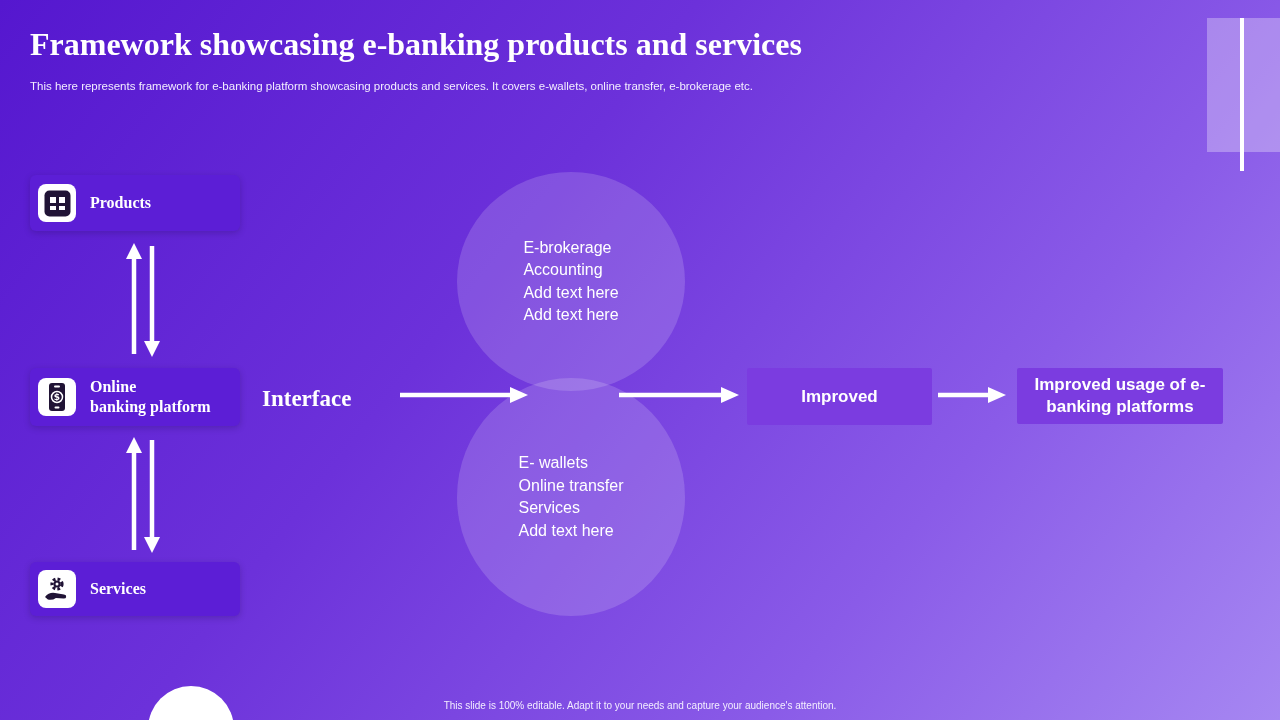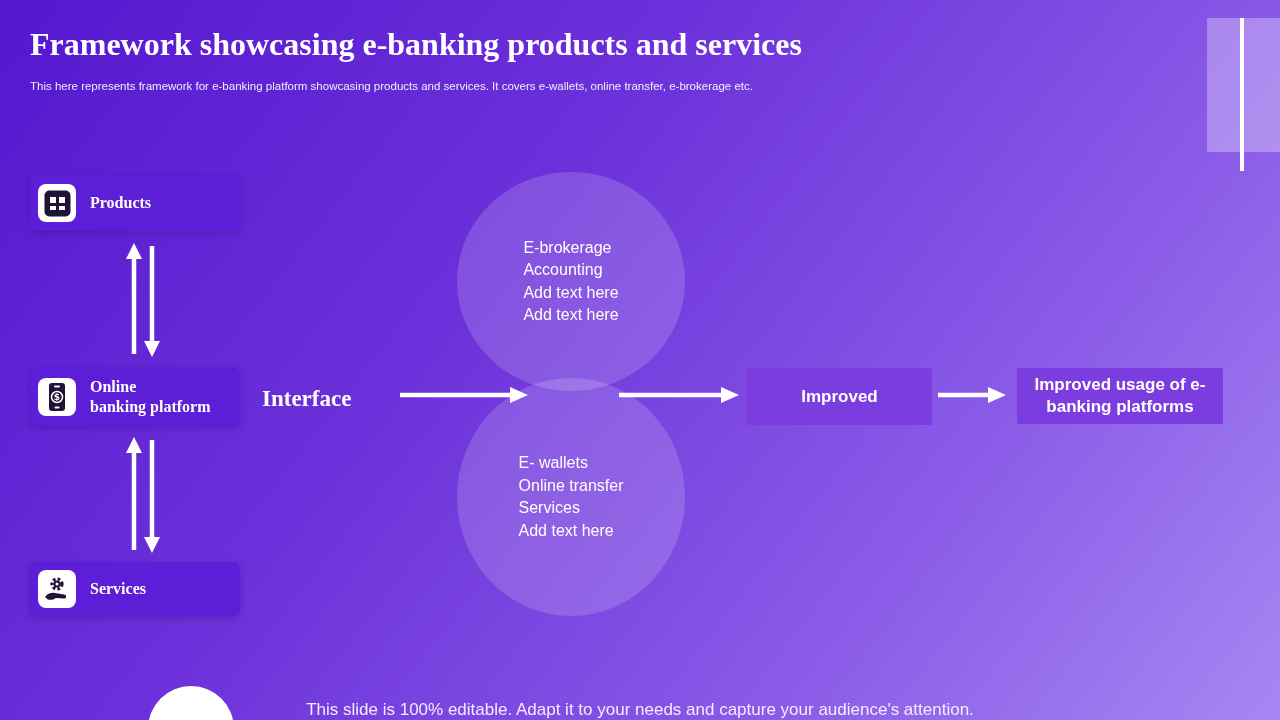--- a/index.html
+++ b/index.html
@@ -39,21 +39,21 @@
   .circle-bottom { left:457px; top:378px; width:228px; height:238px; }
   .circle-text { font-size:16px; line-height:22.5px; color:#ffffff; }
 
   .flow-box { background:#7b3ce0; display:flex; align-items:center; justify-content:center;
               text-align:center; font-weight:bold; font-size:17px; line-height:22px;
               white-space:pre-line; border-radius:2px; }
   .campaign { left:747px; top:368px; width:185px; height:57px; }
   .outcome  { left:1017px; top:368px; width:206px; height:56px; }
 
   .bottom-circle { left:148px; top:686px; width:86px; height:86px; border-radius:50%; background:#ffffff; }
-  .footer { left:0; top:700px; width:100%; text-align:center; font-size:17px; color:#f3edff; }
+  .footer { left:0; top:700px; width:100%; text-align:center; font-size:10px; color:#f3edff; }
 </style>
 </head>
 <body>
 
 <div class="slide">
 
   <div class="deco-rect abs"></div>
   <div class="deco-line abs"></div>
 
   <h1 class="title abs">Framework showcasing e-banking products and services</h1>

